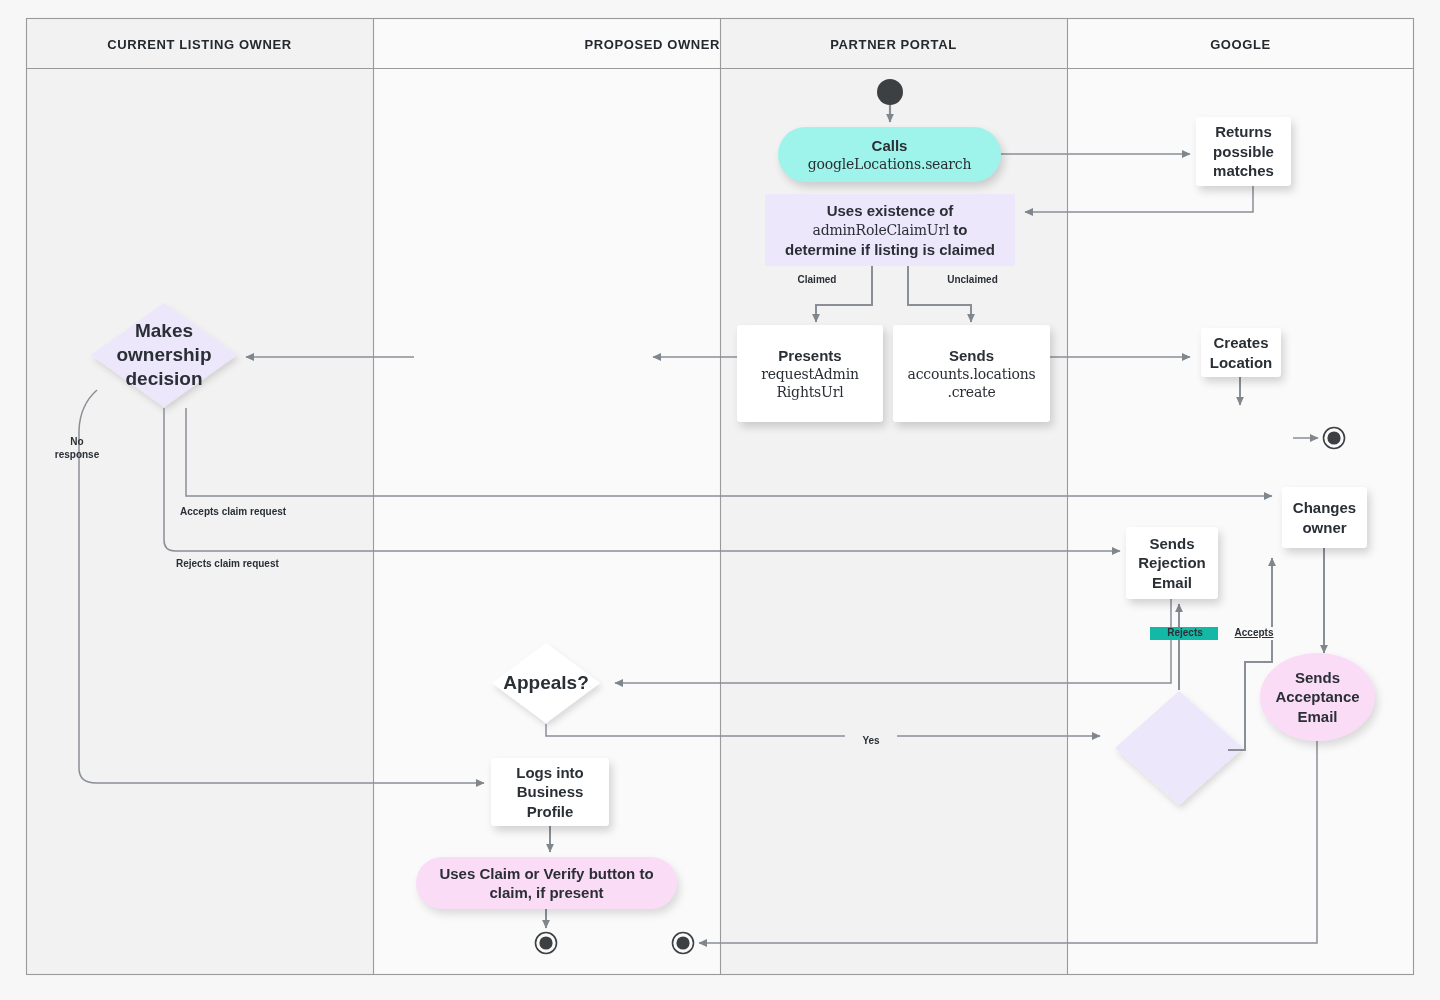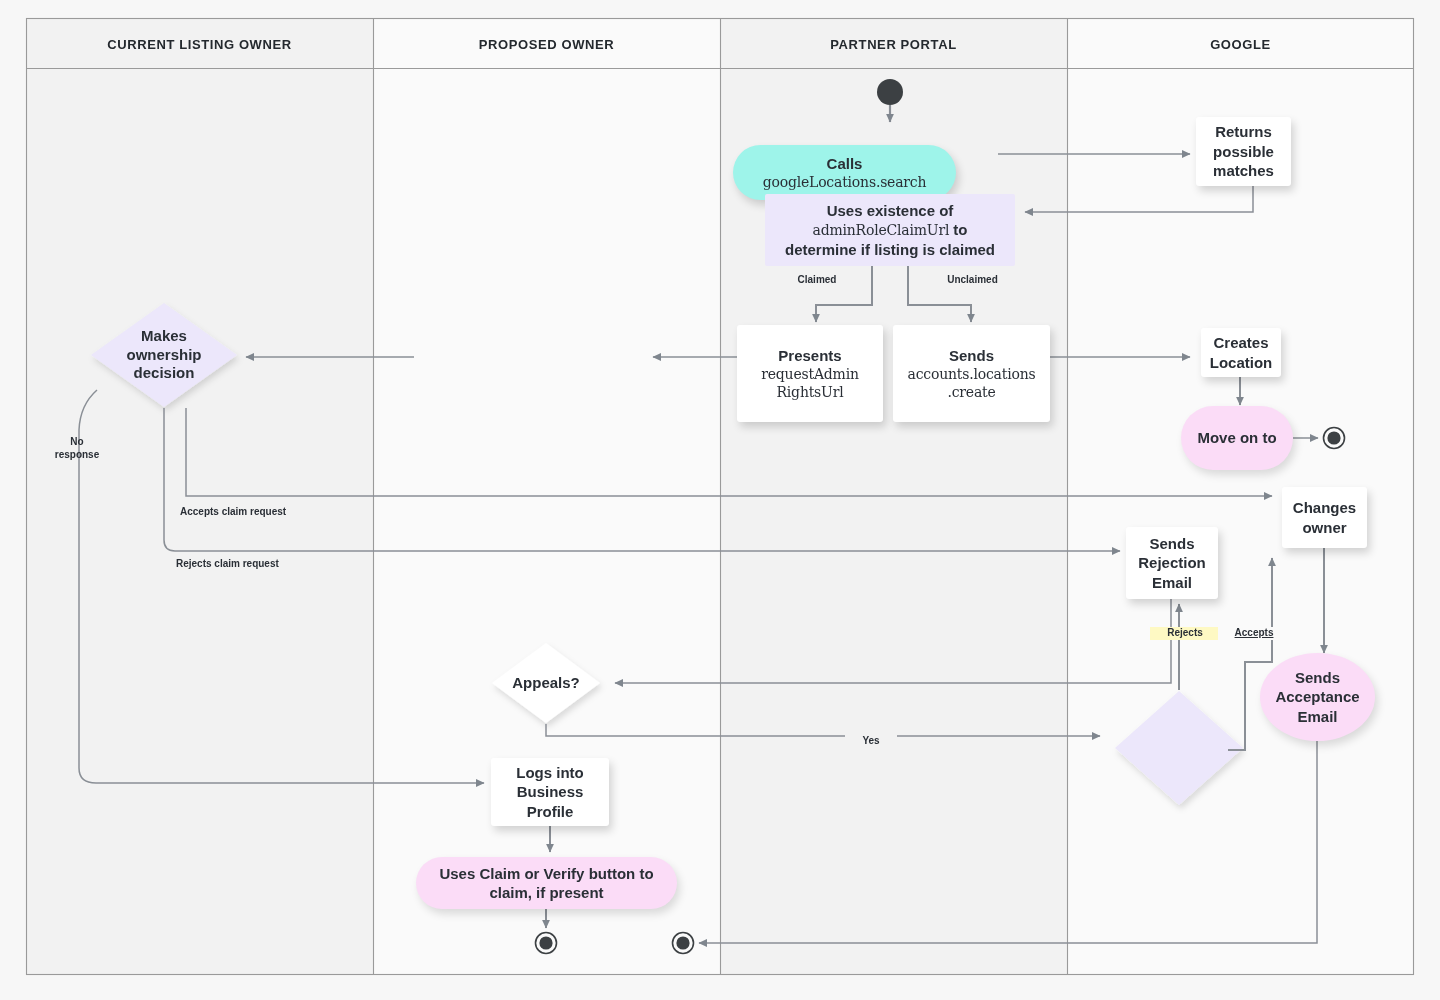--- a/index.html
+++ b/index.html
@@ -48,21 +48,21 @@
   .mono{font-family:"DejaVu Serif", serif;font-weight:400;font-size:14px;letter-spacing:-.2px;}
   .edge-label{
     position:absolute;
     font-size:10px;font-weight:700;color:#2a2f36;
     line-height:1.25;white-space:pre-line;text-align:center;
   }
   .diamond{position:absolute;}
   .diamond .dtxt{
     position:absolute;left:0;top:0;width:100%;height:100%;
     display:flex;align-items:center;justify-content:center;
-    text-align:center;font-size:15px;font-weight:700;color:#2a2f36;line-height:1.25;
+    text-align:center;font-size:19px;font-weight:700;color:#2a2f36;line-height:1.25;
     pointer-events:none;
   }
 </style>
 </head>
 <body>
 
 <div id="stage">
 
   <svg id="canvas" viewBox="0 0 1440 1000" xmlns="http://www.w3.org/2000/svg">
     <defs>
@@ -157,25 +157,25 @@
 
       <path d="M1228,750 L1245,750 L1245,662 L1272,662 L1272,558" marker-end="url(#arrow)" stroke-width="2"></path>
 
       <path d="M550,826 L550,852" marker-end="url(#arrow)" stroke-width="2"></path>
 
       <path d="M546,908 L546,928" marker-end="url(#arrow)" stroke-width="2"></path>
     </g>
   </svg>
 
   <div class="lane-title" style="left:26px;top:37px;width:347px;">CURRENT LISTING OWNER</div>
-  <div class="lane-title" style="left:373px;top:37px;width:347px;">PROPOSED OWNER</div>
+  <div class="lane-title" style="left:373px;top:37px;width:347px;text-align:right;">PROPOSED OWNER</div>
   <div class="lane-title" style="left:720px;top:37px;width:347px;">PARTNER PORTAL</div>
   <div class="lane-title" style="left:1067px;top:37px;width:347px;">GOOGLE</div>
 
-  <div class="node pill-cyan" style="left:733px;top:127px;width:223px;height:55px;margin-top:18px;">
+  <div class="node pill-cyan" style="left:778px;top:127px;width:223px;height:55px;">
     <div class="txt">
       <div>Calls</div>
       <div class="mono">googleLocations.search</div>
     </div>
   </div>
 
   <div class="node rect" style="left:1196px;top:117px;width:95px;height:69px;white-space:pre-line;">
     <span class="txt">Returns
 possible
 matches</span>
@@ -210,23 +210,20 @@
     <div class="dtxt" style="white-space:pre-line;">Makes
 ownership
 decision</div>
   </div>
 
   <div class="node rect" style="left:1201px;top:328px;width:80px;height:49px;white-space:pre-line;">
     <span class="txt">Creates
 Location</span>
   </div>
 
-  <div class="node pill-pink" style="left:1181px;top:406px;width:112px;height:64px;">
-    <span class="txt">Move on to</span>
-  </div>
 
   <div class="node rect" style="left:1282px;top:487px;width:85px;height:61px;white-space:pre-line;">
     <span class="txt">Changes
 owner</span>
   </div>
 
   <div class="node rect" style="left:1126px;top:527px;width:92px;height:72px;white-space:pre-line;">
     <span class="txt">Sends
 Rejection
 Email</span>
@@ -258,19 +255,19 @@
 
   <div class="edge-label" style="left:915px;top:274px;width:115px;">Unclaimed</div>
 
   <div class="edge-label" style="left:34px;top:436px;width:86px;">No
 response</div>
 
   <div class="edge-label" style="left:180px;top:506px;width:200px;text-align:left;">Accepts claim request</div>
 
   <div class="edge-label" style="left:176px;top:558px;width:200px;text-align:left;">Rejects claim request</div>
 
-  <div class="edge-label" style="left:1150px;top:627px;width:70px;background:#fef9c3;">Rejects</div>
+  <div class="edge-label" style="left:1150px;top:627px;width:70px;background:#14b8a6;">Rejects</div>
 
   <div class="edge-label" style="left:1218px;top:627px;width:72px;background:#fafafa;text-decoration:underline;">Accepts</div>
 
   <div class="edge-label" style="left:845px;top:735px;width:52px;background:#f2f2f2;">Yes</div>
 
 </div>
 
 </body></html>

